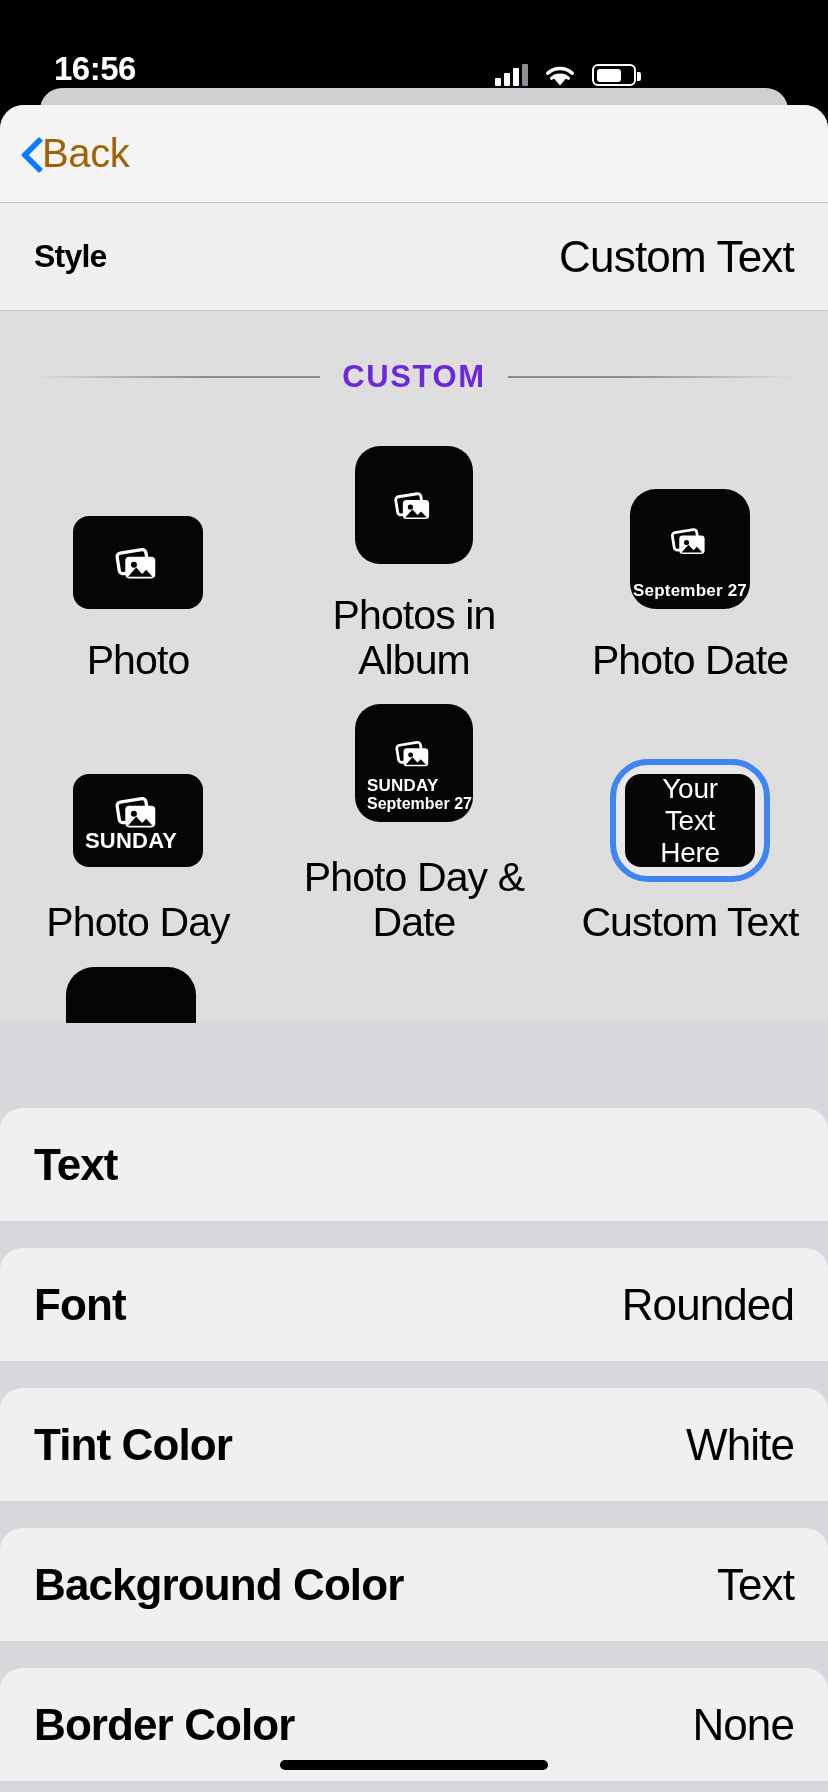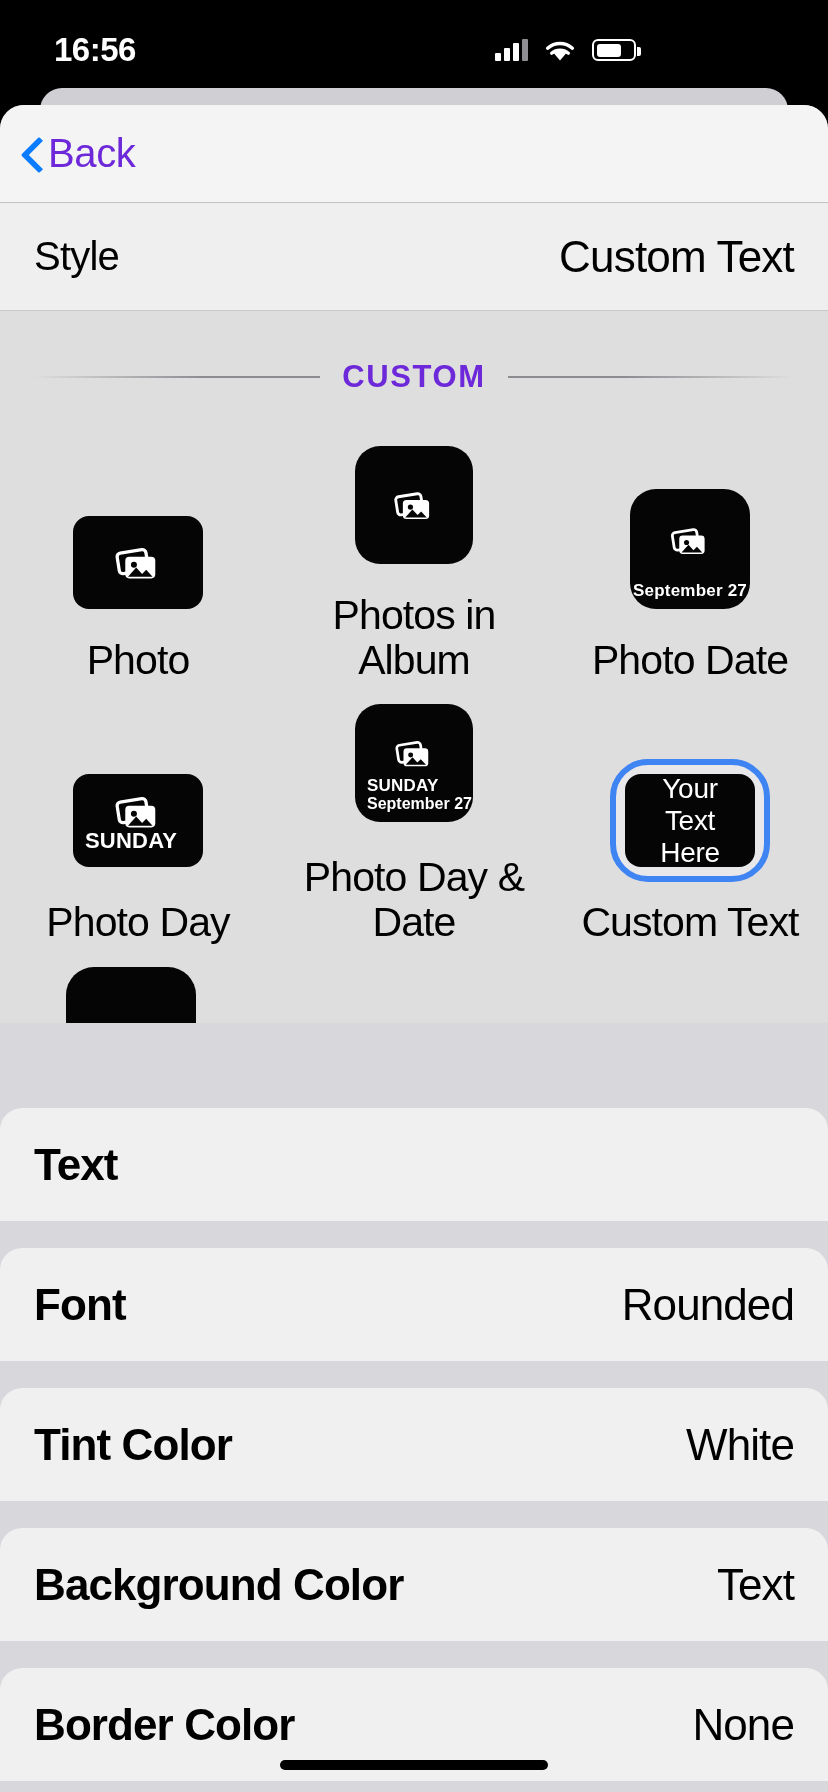--- a/index.html
+++ b/index.html
@@ -8,21 +8,21 @@
     font-family:"Liberation Sans", sans-serif;
     background:#000;
     overflow:hidden;
     position:relative;
   }
 
   
   .status-bar{
     position:absolute; top:0; left:0; width:688px; height:88px;
     background:#000; color:#fff;
-    display:flex; align-items:center; justify-content:space-between;
+    display:flex; align-items:flex-end; justify-content:space-between;
     padding:0 52px 0 54px;
   }
   .status-time{ font-size:33px; font-weight:700; letter-spacing:-0.5px; margin-top:12px;}
   .status-right{ display:flex; align-items:center; gap:14px; margin-top:12px;}
 
   .sig{ display:flex; align-items:flex-end; gap:3px; height:22px;}
   .sig i{ display:block; width:6px; background:#fff; border-radius:1px;}
   .sig i:nth-child(1){height:8px;}
   .sig i:nth-child(2){height:13px;}
   .sig i:nth-child(3){height:18px;}
@@ -43,42 +43,42 @@
     position:absolute; top:105px; left:0; width:828px; height:1687px;
     background:#d8d8dc; border-radius:24px 24px 0 0; overflow:hidden;
   }
 
   
   .navbar{
     position:relative; height:98px; background:#f4f4f5;
     display:flex; align-items:center; border-bottom:1px solid #c2c2c5;
   }
   .back-btn{
-    display:flex; align-items:center; gap:6px; padding-left:22px;
-    color:#6d28d9; font-size:40px; font-weight:400; letter-spacing:-0.4px;
+    display:flex; align-items:center; padding-left:22px;
+    color:#a16207; font-size:40px; font-weight:400; letter-spacing:-0.4px;
     cursor:pointer; z-index:2;
   }
   .chev{ width:20px;height:34px; position:relative; display:block; }
   .chev::before{
     content:""; position:absolute; left:4px; top:5px;
     width:20px;height:20px; border-left:6px solid #0a7cff; border-bottom:6px solid #0a7cff;
     transform:rotate(45deg); border-radius:2px;
   }
   .nav-title{
     position:absolute; left:0; right:0; text-align:center;
     font-size:44px; font-weight:700; color:#000; letter-spacing:-0.8px;
   }
 
   
   .style-row{
     height:108px; background:#efeff0;
     display:flex; align-items:center; justify-content:space-between;
     padding:0 34px; border-bottom:1px solid #c8c8cb; cursor:pointer;
   }
-  .style-row .label{ font-size:40px; font-weight:400; color:#000; letter-spacing:-0.8px;}
+  .style-row .label{ font-size:32px; font-weight:700; color:#000; letter-spacing:-0.8px;}
   .style-row .value{ font-size:44px; font-weight:400; color:#000; letter-spacing:-0.8px;}
 
   
   .section{ background:#dededf; padding-top:48px; height:712px; position:relative;}
   .sec-head{
     display:flex; align-items:center; justify-content:center; gap:22px;
     padding:0 34px; margin-bottom:36px;
   }
   .sec-head .rule{ flex:1; height:2px; background:linear-gradient(90deg,rgba(120,120,128,0) 0%,#8b8b90 60%,#8b8b90 100%);}
   .sec-head .rule.r{ background:linear-gradient(90deg,#8b8b90 0%,#8b8b90 40%,rgba(120,120,128,0) 100%);}

